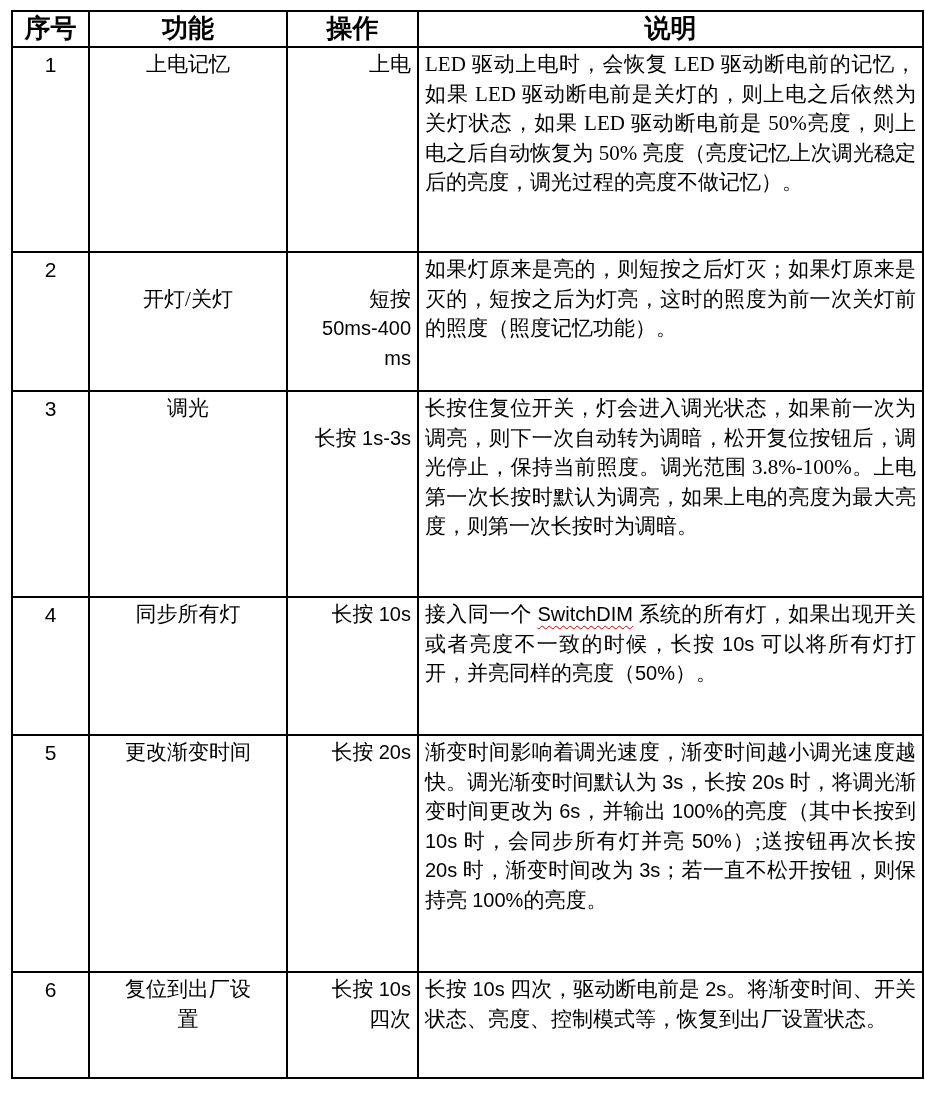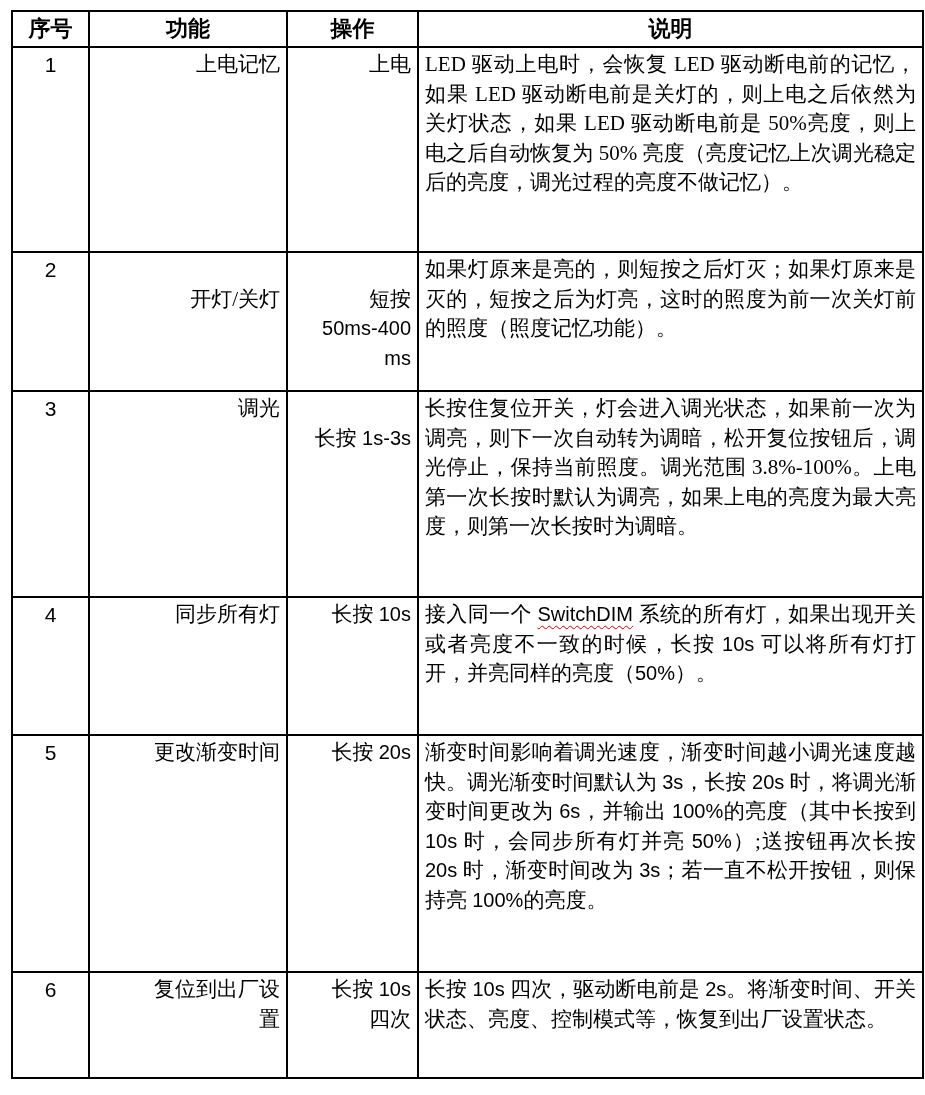--- a/index.html
+++ b/index.html
@@ -34,36 +34,36 @@
     padding:2px 6px;
     box-sizing:border-box;
   }
   col.c-seq{width:77px;}
   col.c-func{width:198px;}
   col.c-op{width:131px;}
   col.c-desc{width:505px;}
   .func-table th{
     font-family:"Liberation Serif", serif;
     font-weight:bold;
-    font-size:22px;
+    font-size:26px;
     text-align:center;
     height:34px;
     line-height:30px;
     padding:2px 4px;
   }
   .func-table td{
     font-size:21px;
     line-height:29.5px;
   }
   .seq-cell{
     text-align:center;
     font-family:"Liberation Sans", sans-serif;
     font-size:20px;
   }
-  .func-cell{text-align:right;}
+  .func-cell{text-align:center;}
   .op-cell{text-align:right;}
   .desc-cell{
     text-align:justify;
     padding:3px 7px 2px 7px;
     margin-top:19px;
   }
   .sans{
     font-family:"Liberation Sans", sans-serif;
     font-size:20px;
   }

